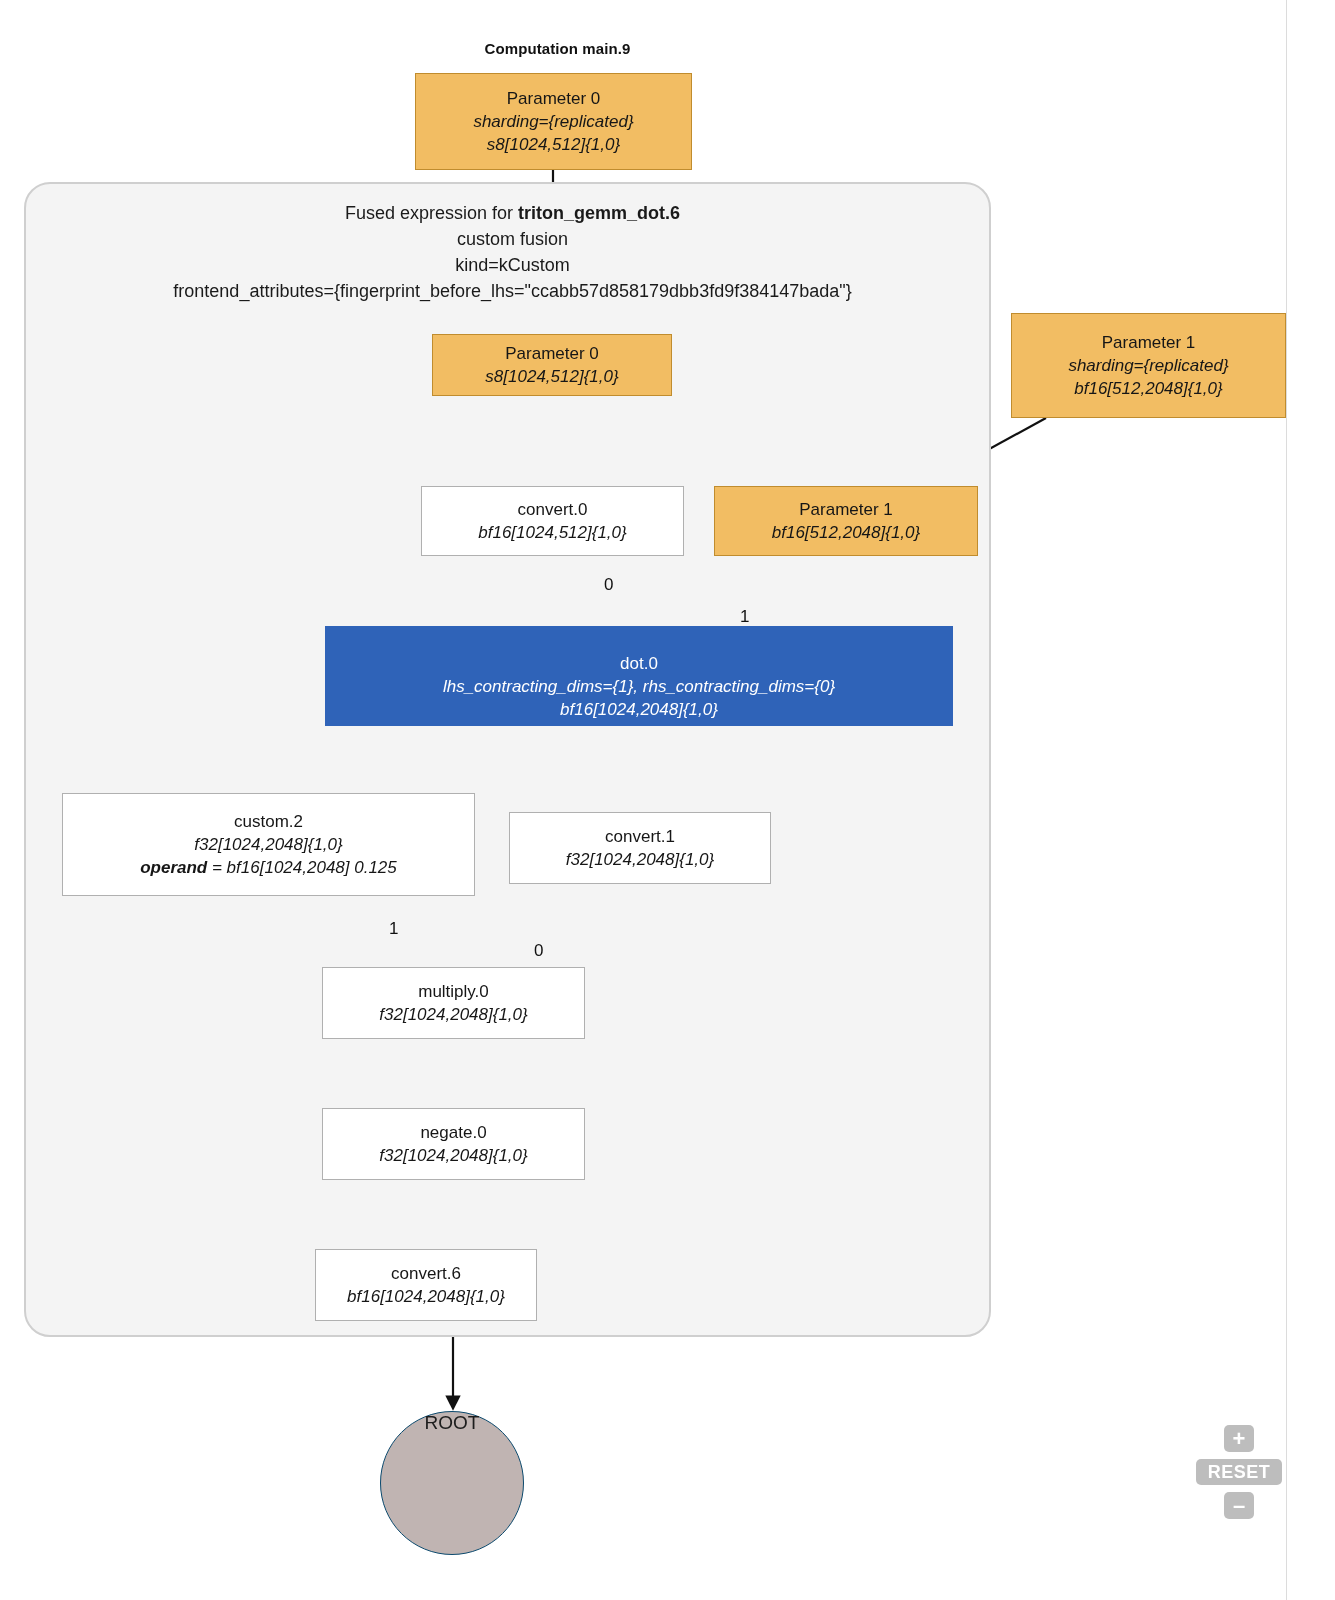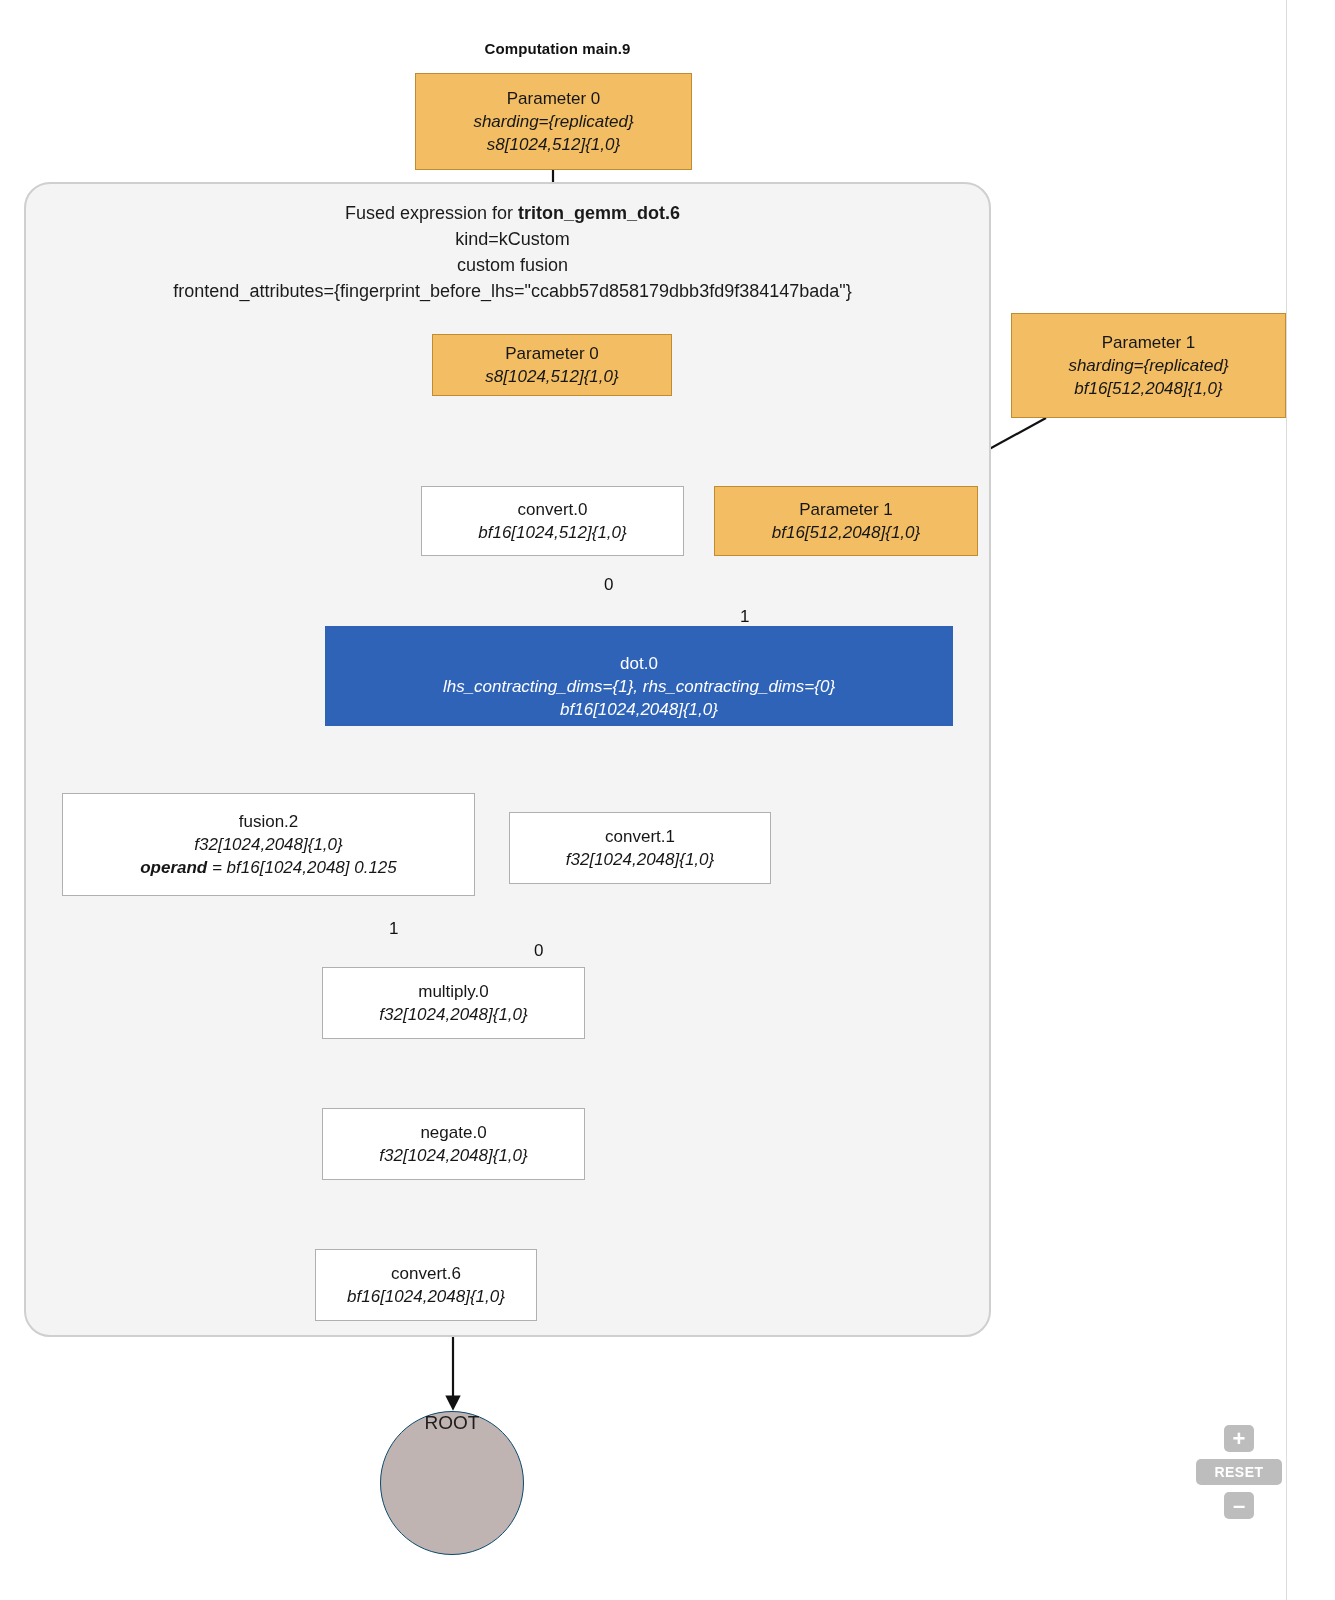--- a/index.html
+++ b/index.html
@@ -169,21 +169,21 @@
   }
   .zoom-btn.icon-btn {
     width: 30px;
     height: 27px;
     font-size: 22px;
     line-height: 22px;
   }
   .zoom-btn.reset-btn {
     width: 86px;
     height: 26px;
-    font-size: 14px;
+    font-size: 18px;
     letter-spacing: 0.5px;
   }
 </style>
 </head>
 <body>
 
 <div id="graph-canvas">
 
   <div class="right-rule"></div>
 
@@ -219,22 +219,22 @@
     </g>
   </svg>
 
   <div class="computation-title">Computation main.9</div>
 
   <div class="cluster">
     <div class="cluster-label">
       <span class="line">
         <span>Fused expression for </span><span class="hdr-strong">triton_gemm_dot.6</span>
       </span>
+      <span class="line">custom fusion</span>
       <span class="line">kind=kCustom</span>
-      <span class="line">custom fusion</span>
       <span class="line">frontend_attributes={fingerprint_before_lhs="ccabb57d858179dbb3fd9f384147bada"}</span>
     </div>
   </div>
 
   <div class="node param" style="left:415px; top:73px; width:277px; height:97px;">
     <div class="title">Parameter 0</div>
     <div class="sub">sharding={replicated}</div>
     <div class="sub">s8[1024,512]{1,0}</div>
   </div>
 
@@ -259,21 +259,21 @@
     <div class="sub">bf16[512,2048]{1,0}</div>
   </div>
 
   <div class="node dot" style="left:325px; top:626px; width:628px; height:100px;justify-content:flex-end;">
     <div class="title">dot.0</div>
     <div class="sub">lhs_contracting_dims={1}, rhs_contracting_dims={0}</div>
     <div class="sub">bf16[1024,2048]{1,0}</div>
   </div>
 
   <div class="node plain" style="left:62px; top:793px; width:413px; height:103px;">
-    <div class="title">fusion.2</div>
+    <div class="title">custom.2</div>
     <div class="sub">f32[1024,2048]{1,0}</div>
     <div class="sub">
       <span class="lbl">operand</span><span> = bf16[1024,2048] 0.125</span>
     </div>
   </div>
 
   <div class="node plain" style="left:509px; top:812px; width:262px; height:72px;">
     <div class="title">convert.1</div>
     <div class="sub">f32[1024,2048]{1,0}</div>
   </div>

